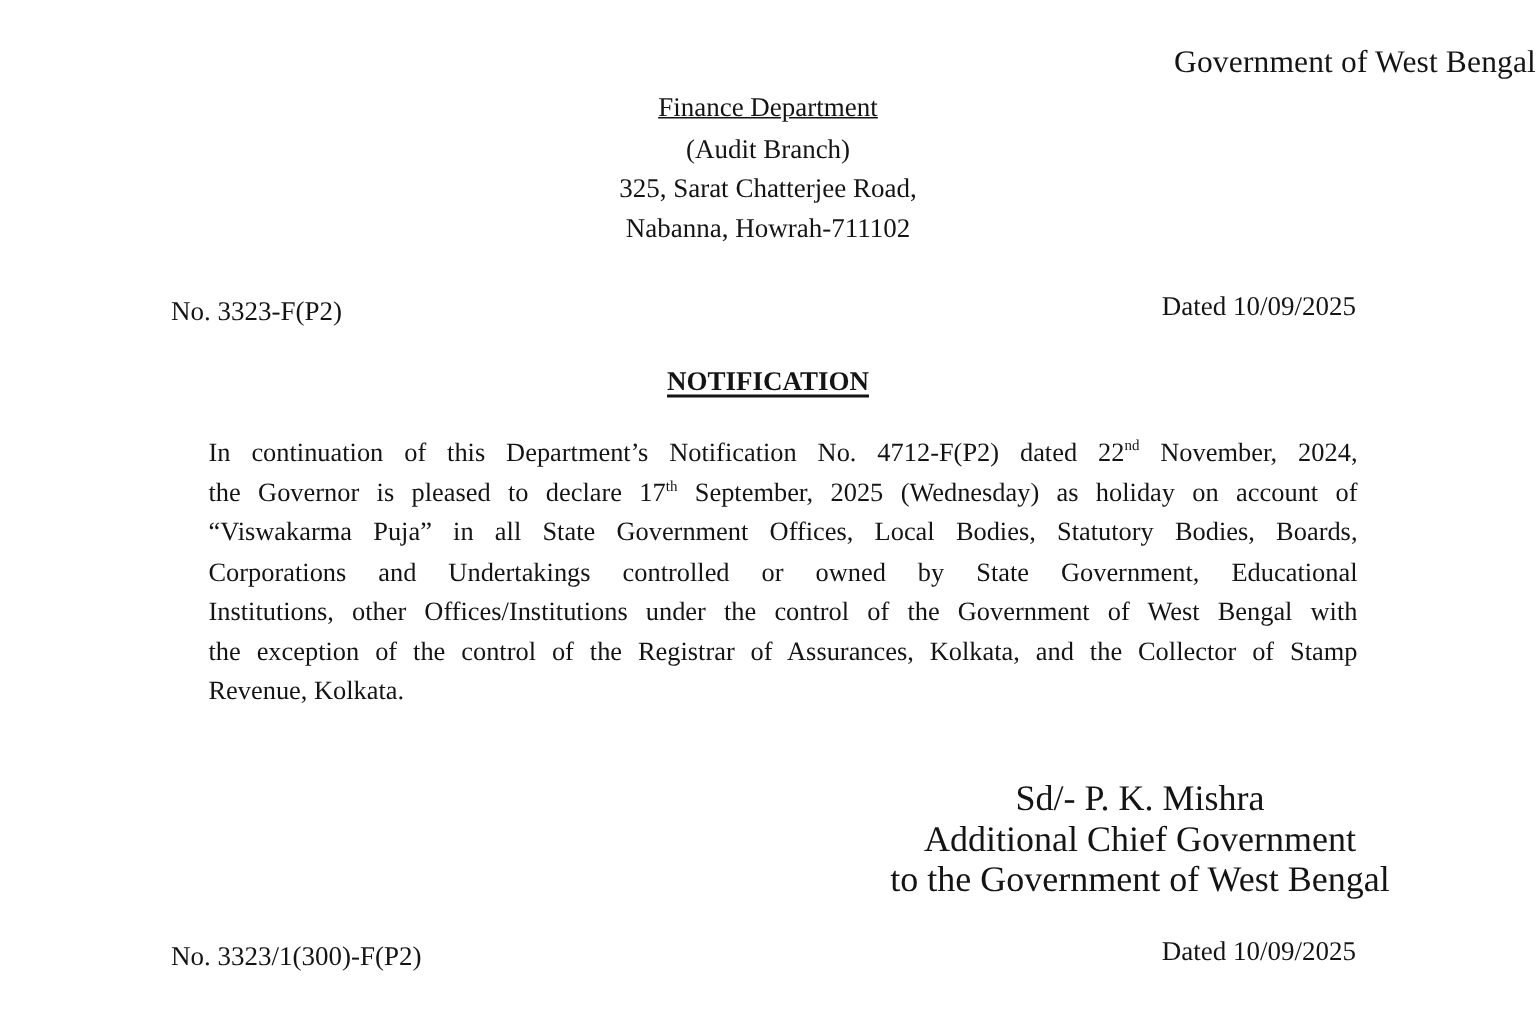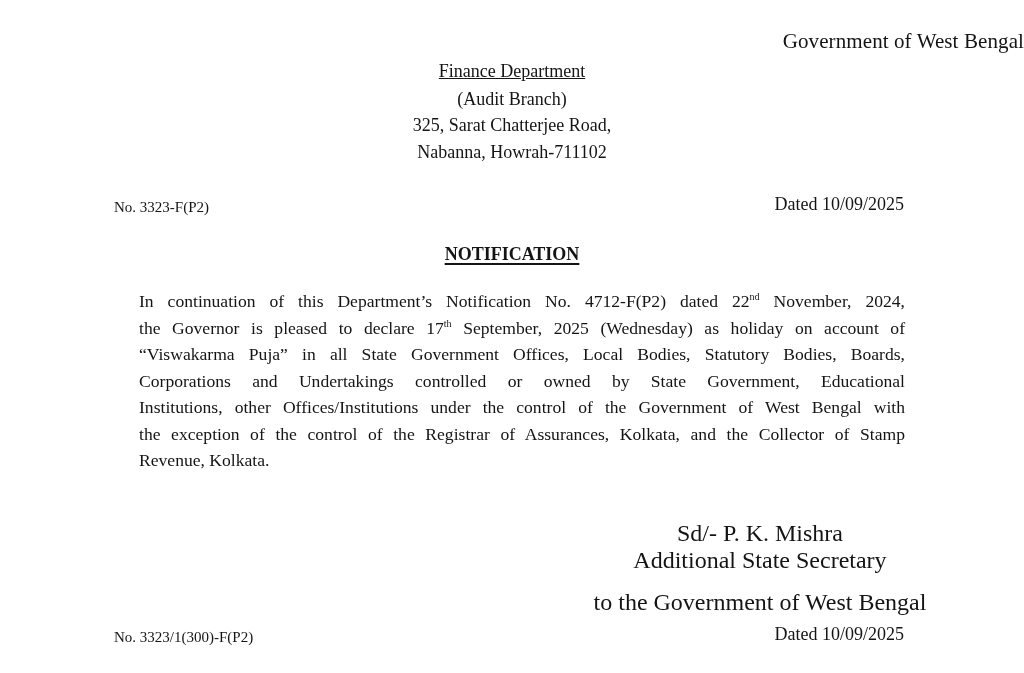--- a/index.html
+++ b/index.html
@@ -6,34 +6,34 @@
   body {
     width: 1024px; height: 673px; background: #ffffff; overflow: hidden;
     font-family: "Liberation Serif", "DejaVu Serif", serif; color: #141414;
     position: relative;
   }
   .page { position: absolute; left: 0; top: 0; width: 1024px; height: 673px; }
   .center-line { position: absolute; left: 0; width: 1024px; text-align: center; white-space: nowrap; }
   .title { top: 28px; font-size: 21px; font-weight: normal; line-height: 26px; letter-spacing: 0.1px; text-align: right; }
   .addr { font-size: 18px; line-height: 22px; }
   .a1 { top: 60px; text-decoration: underline; } .a2 { top: 88px; } .a3 { top: 114px; } .a4 { top: 141px; }
-  .left-abs { position: absolute; left: 114px; font-size: 15px; line-height: 22px; white-space: nowrap; }
+  .left-abs { position: absolute; left: 114px; font-size: 18px; line-height: 22px; white-space: nowrap; }
   .right-abs { position: absolute; right: 120px; font-size: 18px; line-height: 22px; white-space: nowrap; text-align: center; }
   .ref1 { top: 196px; } .date1 { top: 193px; }
   .heading { top: 243px; font-size: 18px; font-weight: bold; line-height: 22px; }
   .heading span { text-decoration: underline; text-decoration-thickness: 2px; text-underline-offset: 3px; }
   .body-para {
     position: absolute; left: 115px; width: 790px; top: 288px;
     font-size: 17.6px; line-height: 26.5px; text-align: justify; text-align-last: left;
   }
   .body-para .ln { display: block; text-align: justify; text-align-last: justify; white-space: nowrap; margin-left: 24px; }
   .body-para .ln.last { text-align-last: left; }
   sup { font-size: 10px; line-height: 0; vertical-align: 7px; }
   .sig { position: absolute; left: 580px; width: 360px; text-align: center; font-size: 24px; line-height: 22px; white-space: nowrap; }
-  .s1 { top: 522px; } .s2 { top: 549px; } .s3 { top: 576px; margin-top: 15px; }
+  .s1 { top: 522px; } .s2 { top: 549px; } .s3 { top: 576px; }
   .ref2 { top: 626px; } .date2 { top: 623px; }
 </style>
 </head>
 <body>
 
 <div class="page">
   <div class="center-line title">Government of West Bengal</div>
   <div class="center-line addr a1">Finance Department</div>
   <div class="center-line addr a2">(Audit Branch)</div>
   <div class="center-line addr a3">325, Sarat Chatterjee Road,</div>
@@ -48,18 +48,18 @@
     <span class="ln"><span>In continuation of this Department’s Notification No. 4712-F(P2) dated 22</span><sup>nd</sup><span> November, 2024,</span></span>
     <span class="ln"><span>the Governor is pleased to declare 17</span><sup>th</sup><span> September, 2025 (Wednesday) as holiday on account of</span></span>
     <span class="ln"><span>“Viswakarma Puja” in all State Government Offices, Local Bodies, Statutory Bodies, Boards,</span></span>
     <span class="ln"><span>Corporations and Undertakings controlled or owned by State Government, Educational</span></span>
     <span class="ln"><span>Institutions, other Offices/Institutions under the control of the Government of West Bengal with</span></span>
     <span class="ln"><span>the exception of the control of the Registrar of Assurances, Kolkata, and the Collector of Stamp</span></span>
     <span class="ln last"><span>Revenue, Kolkata.</span></span>
   </div>
 
   <div class="sig s1">Sd/- P. K. Mishra</div>
-  <div class="sig s2">Additional State Secretary</div>
+  <div class="sig s2">Additional Chief Government</div>
   <div class="sig s3">to the Government of West Bengal</div>
 
   <div class="left-abs ref2">No. 3323/1(300)-F(P2)</div>
   <div class="right-abs date2">Dated 10/09/2025</div>
 </div>
 
 </body></html>

